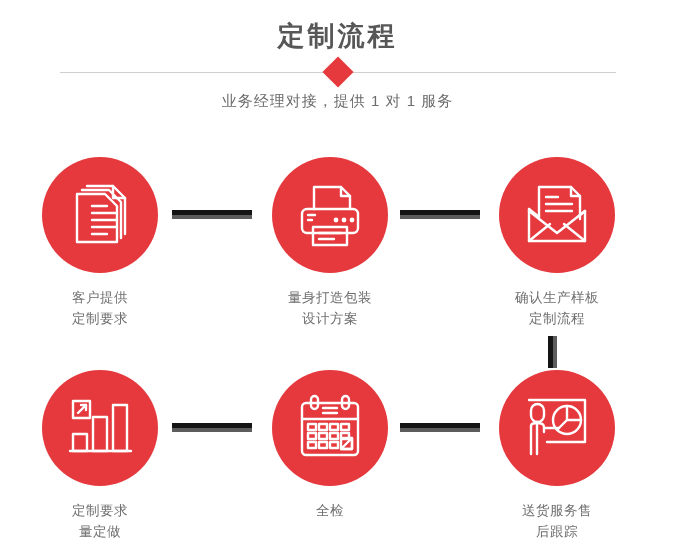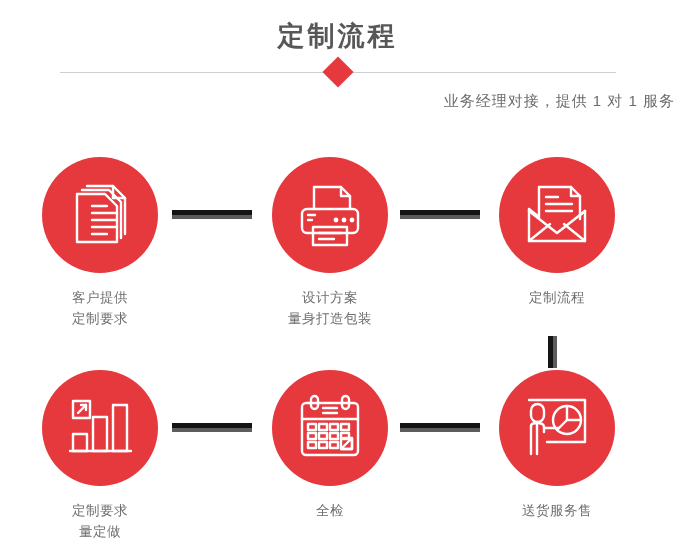--- a/index.html
+++ b/index.html
@@ -26,21 +26,21 @@
     position:absolute;left:60px;top:72px;width:556px;height:1px;
     background:#cfcfcf;
   }
   .diamond{
     position:absolute;left:327px;top:61px;width:22px;height:22px;
     background:#e5393e;
     transform:rotate(45deg);
   }
   .subtitle{
     position:absolute;left:0;top:89px;width:675px;
-    text-align:right;
+    text-align:center;
     font-size:15px;color:#6b6b6b;letter-spacing:1px;
     line-height:24px;
   }
 
   
   .flow{position:absolute;left:0;top:0;width:561px;height:550px;}
 
   .node{position:absolute;width:160px;}
   .node-r1{top:157px;}
   .node-r2{top:370px;}
@@ -153,22 +153,22 @@
             <circle cx="42" cy="41" r="2.4" fill="#ffffff" stroke="none"></circle>
             <circle cx="50" cy="41" r="2.4" fill="#ffffff" stroke="none"></circle>
             <circle cx="58" cy="41" r="2.4" fill="#ffffff" stroke="none"></circle>
             <rect x="19" y="48" width="34" height="18"></rect>
             <path d="M25 54 H47"></path>
             <path d="M25 60 H40"></path>
           </svg>
         </span>
       </div>
       <div class="caption">
+        <span class="ln">量身打造包装</span>
         <span class="ln">设计方案</span>
-        <span class="ln">量身打造包装</span>
       </div>
     </div>
 
     <div class="node node-r1 node-c3">
       <div class="circle">
         <span>
           <svg width="72" height="72" viewBox="0 0 72 72" fill="none" stroke="#ffffff" stroke-width="2.4" stroke-linejoin="round" stroke-linecap="round">
             <path d="M18 38 V8 H50 L59 17 V40"></path>
             <path d="M50 8 V17 H59"></path>
             <path d="M25 18 H37"></path>
@@ -177,20 +177,21 @@
             <path d="M8 30 V62 H64 V32"></path>
             <path d="M8 30 L18 38"></path>
             <path d="M64 32 L59 36"></path>
             <path d="M8 32 L36 54 L64 32"></path>
             <path d="M8 62 L29 45"></path>
             <path d="M64 62 L43 45"></path>
           </svg>
         </span>
       </div>
       <div class="caption">
+        <span class="ln">确认生产样板</span>
         <span class="ln">定制流程</span>
       </div>
     </div>
 
     <div class="node node-r2 node-c1">
       <div class="circle">
         <span>
           <svg width="70" height="70" viewBox="0 0 70 70" fill="none" stroke="#ffffff" stroke-width="2.4" stroke-linejoin="round" stroke-linecap="round">
             <rect x="8" y="8" width="17" height="17"></rect>
             <path d="M13 20 L21 12"></path>
@@ -251,17 +252,18 @@
             <path d="M10 34 Q10 31 16 31 Q23 31 23 35 L23 40"></path>
             <path d="M23 36 L38 36"></path>
             <circle cx="46" cy="28" r="14"></circle>
             <path d="M46 14 V28 H60"></path>
             <path d="M46 28 L36 38"></path>
           </svg>
         </span>
       </div>
       <div class="caption">
         <span class="ln">送货服务售</span>
+        <span class="ln">后跟踪</span>
       </div>
     </div>
 
   </div>
 </div>
 
 </body></html>

